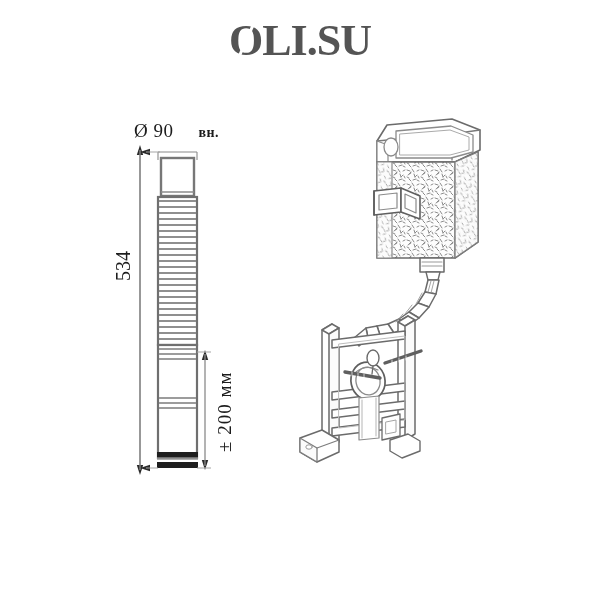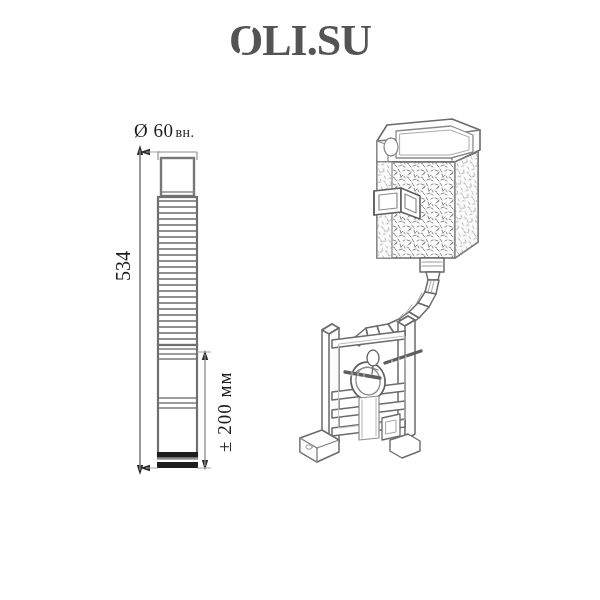--- a/index.html
+++ b/index.html
@@ -64,22 +64,22 @@
     user-select: none;
   }
   #dim-diameter {
     left: 134px;
     top: 120px;
     font-size: 19px;
     letter-spacing: 0.5px;
   }
   #dim-diameter .dn {
     font-size: 14px;
-    font-weight: normal;
-    margin-left: 2px;
+    font-weight: bold;
+    margin-left: 25px;
     letter-spacing: 0.5px;
   }
   #dim-534 {
     left: 112px;
     top: 266px;
     font-size: 20px;
     transform-origin: left top;
     transform: rotate(-90deg) translate(-50%, 0);
   }
   #dim-200 {
@@ -320,20 +320,20 @@
         </g>
 
         <g>
           <path d="M390 440 L408 434 L420 441 L420 451 L402 458 L390 451 Z" fill="#ffffff" stroke="#6b6b6b" stroke-width="1.4"></path>
         </g>
       </g>
     </g>
   </svg>
 
   <div class="dim-text" id="dim-diameter">
-    <span>Ø 60</span><span class="dn">вн.</span>
+    <span>Ø 90</span><span class="dn">вн.</span>
   </div>
 
   <div class="dim-text" id="dim-534">534</div>
 
   <div class="dim-text" id="dim-200">± 200 мм</div>
 
 </div>
 
 </body></html>

